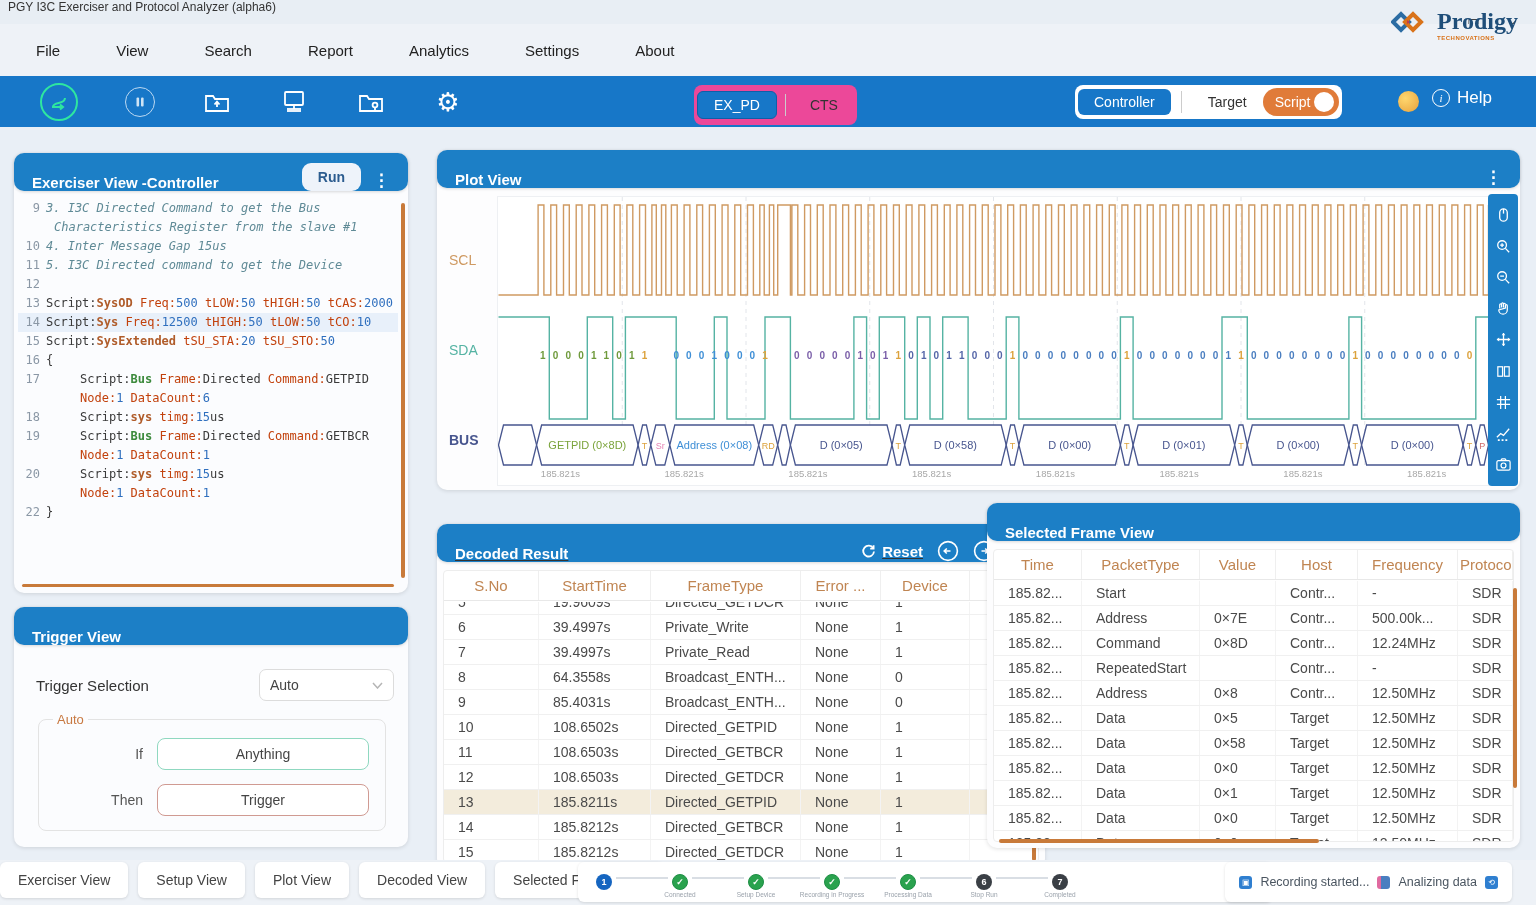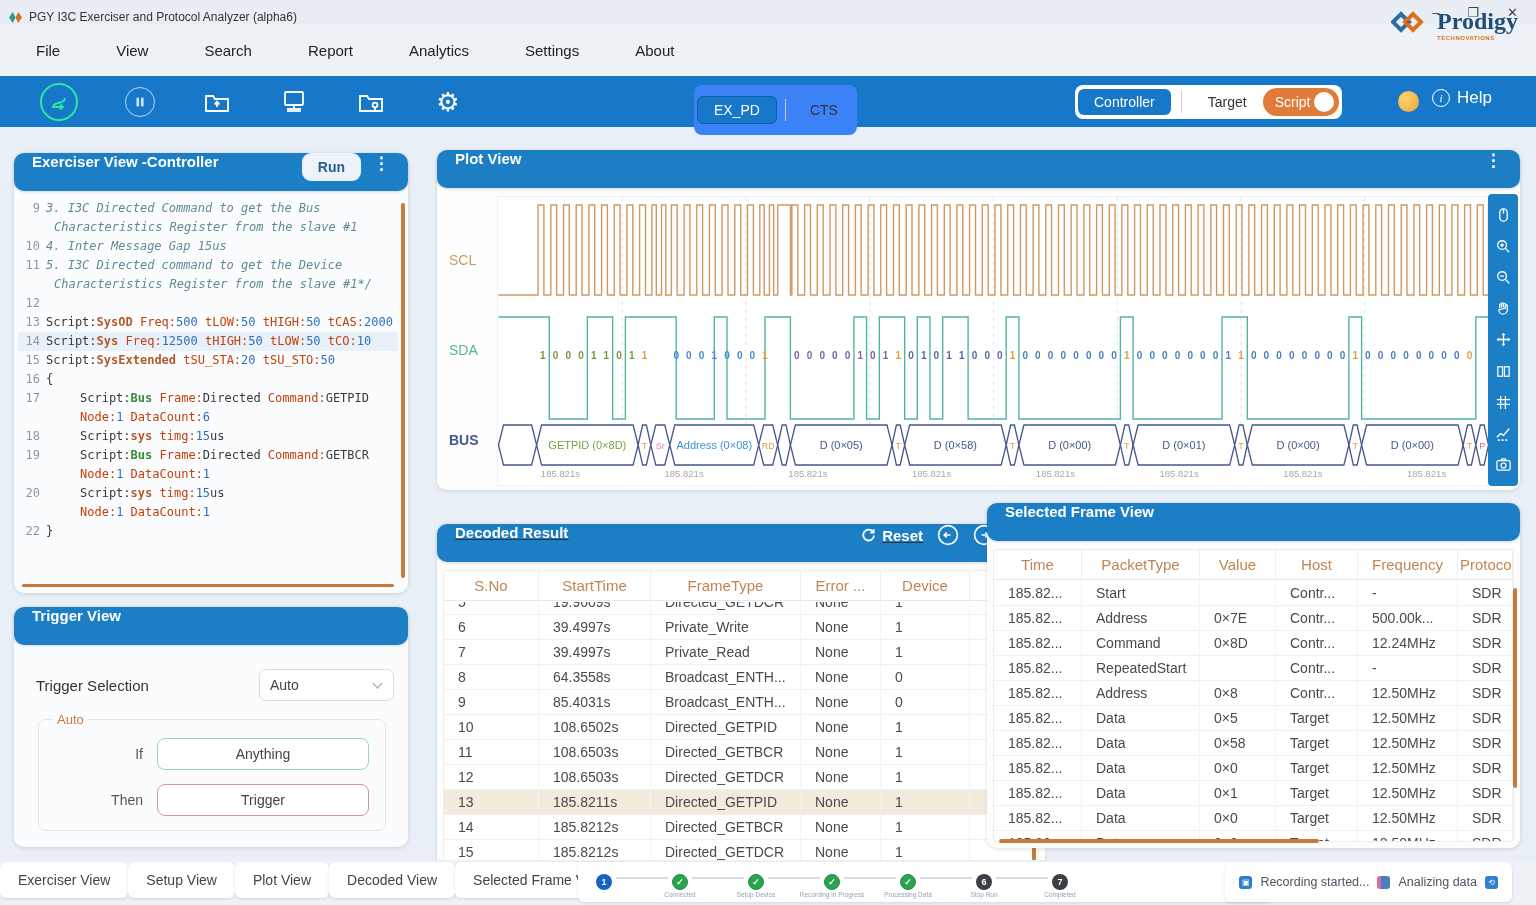--- a/index.html
+++ b/index.html
@@ -2,42 +2,42 @@
 <html><head>
 <meta charset="utf-8">
 <style>
   * { margin:0; padding:0; box-sizing:border-box; }
   html,body { width:1536px; height:905px; overflow:hidden; }
   body { font-family:"Liberation Sans",sans-serif; background:#e9eff6; color:#333; }
   #app { position:relative; width:1536px; height:905px; }
 
   
   .titlebar { position:absolute; left:0; top:0; width:1536px; height:24px; background:#e8eef4;
-    display:flex; align-items:flex-end; padding:0 8px; font-size:12px; color:#333; }
+    display:flex; align-items:flex-start; padding:0 8px; font-size:12px; color:#333;flex-direction:column; }
   .titlebar .win-controls { margin-left:auto; display:flex; gap:28px; padding-right:10px; color:#444; font-size:13px; }
   .titlebar .win-controls span { cursor:default; line-height:22px; }
   .app-logo { width:15px; height:13px; margin-right:6px; }
 
   
   .menubar { position:absolute; left:0; top:24px; width:1536px; height:52px; background:#eef2f7;
     display:flex; align-items:center; padding-left:36px; }
   .menubar .menu-item { font-size:15px; color:#222; margin-right:56px; cursor:default; }
   .brand { position:absolute; right:18px; top:8px; display:flex; align-items:center; gap:6px; }
   .brand-text { font-family:"Liberation Serif",serif; font-size:24px; font-weight:bold; color:#1f4e79; }
   .brand-sub { font-size:6px; color:#d9731a; letter-spacing:.5px; font-weight:bold; }
 
   
   .toolbar { position:absolute; left:0; top:76px; width:1536px; height:51px; background:#1777c8;
     display:flex; align-items:center; }
   .tb-icons { display:flex; align-items:center; gap:47px; padding-left:40px; }
   .tb-icon { width:30px; height:30px; display:flex; align-items:center; justify-content:center; cursor:pointer; }
   .tb-icon.ring-green { border:2px solid #2ee6a0; border-radius:50%; width:38px; height:38px; }
   .tb-icon.ring-blue  { border:1.5px solid #bcd9f2; border-radius:50%; width:30px; height:30px; }
   .gear-glyph { color:#fff; font-size:26px; line-height:26px; }
-  .mode-pill { position:absolute; left:694px; top:85px; background:#3b82f6; border-radius:8px; height:50px;
+  .mode-pill { position:absolute; left:694px; top:85px; background:#ec4899; border-radius:8px; height:40px;
     display:flex; align-items:center; padding:3px; }
   .mode-tab { font-size:14px; padding:5px 16px; border-radius:6px; color:#333; cursor:pointer; }
   .mode-tab.active { background:#1777c8; color:#fff; border:1px solid #0f5fa8; }
   .mode-sep { width:1px; height:22px; background:#ccc; margin:0 8px; }
   .role-pill { position:absolute; left:1075px; top:85px; background:#fff; border-radius:8px; height:34px;
     display:flex; align-items:center; padding:3px;text-align:right; }
   .role-tab { font-size:14px; padding:5px 16px; border-radius:6px; color:#333; cursor:pointer; }
   .role-tab.active { background:#1777c8; color:#fff; }
   .role-sep { width:1px; height:22px; background:#ccc; margin:0 10px; }
   .script-toggle { display:flex; align-items:center; gap:4px; background:#e07b39; border-radius:15px;
@@ -45,21 +45,21 @@
   .script-knob { width:20px; height:20px; border-radius:50%; background:#fff; }
   .palette-btn { position:absolute; left:1398px; top:91px; width:21px; height:21px; border-radius:50%;
     background:radial-gradient(circle at 35% 35%, #ffd76e, #e8a13c); cursor:pointer; }
   .help-btn { position:absolute; left:1432px; top:88px; display:flex; align-items:center; gap:7px; color:#fff;
     font-size:17px; cursor:pointer; }
   .info-circle { width:18px; height:18px; border:1.5px solid #fff; border-radius:50%; font-size:11px;
     display:flex; align-items:center; justify-content:center; font-family:"Liberation Serif",serif; font-style:italic; }
 
   
   .panel-header { background:#1c7fc6; border-radius:10px; color:#fff; font-size:15px; font-weight:bold;
-    display:flex; align-items:flex-start; padding:0 18px; height:38px; box-shadow:0 1px 3px rgba(0,0,0,.15); }
+    display:flex; align-items:flex-end; padding:0 18px; height:38px; box-shadow:0 1px 3px rgba(0,0,0,.15); }
   .kebab { color:#fff; font-size:17px; font-weight:bold; cursor:pointer; }
 
   
   .exerciser { position:absolute; left:14px; top:153px; width:394px; height:440px; background:#fbfcfe;
     border-radius:10px; box-shadow:0 1px 4px rgba(0,0,0,.12); }
   .exerciser .panel-header { position:relative; }
   .run-btn { margin-left:auto; background:#eef3fa; color:#2c5c8f; font-size:14px; font-weight:bold;
     border:none; border-radius:9px; padding:6px 16px; cursor:pointer; }
   .exerciser .kebab { margin-left:12px; }
   .code-area { position:absolute; left:4px; top:46px; right:10px; bottom:14px; overflow:hidden;
@@ -128,21 +128,21 @@
     border-right:1px solid #efefef; overflow:hidden; white-space:nowrap; }
   .tbl-body { position:absolute; left:0; right:0; top:31px; bottom:0; overflow:hidden; }
   .tbl-row { display:grid; border-bottom:1px solid #f0f0f0; }
   .tbl-row div { font-size:14px; color:#4a4a4a; padding:4px 2px 4px 14px; border-right:1px solid #f3f3f3;
     white-space:nowrap; overflow:hidden; }
   .tbl-row.sel { background:#f3ecdc; }
   .tbl-row.clip-top { margin-top:-12px; }
 
   
   .footer { position:absolute; left:0; top:860px; width:1536px; height:45px; background:#eef2f7; }
-  .foot-tabs { position:absolute; left:0; top:2px; display:flex; gap:0; }
+  .foot-tabs { position:absolute; left:0; top:2px; display:flex; gap:10px; }
   .foot-tab { background:#fff; border-radius:6px; box-shadow:0 1px 3px rgba(0,0,0,.12); padding:10px 18px;
     font-size:14px; color:#444; cursor:pointer; }
   .progress-card { position:absolute; left:578px; top:2px; width:694px; height:40px; background:#fff;
     border-radius:6px; box-shadow:0 1px 3px rgba(0,0,0,.12); display:flex; align-items:center; padding:0 18px; }
   .step { display:flex; flex-direction:column; align-items:center; position:relative; }
   .step-circle { width:16px; height:16px; border-radius:50%; display:flex; align-items:center; justify-content:center;
     font-size:9px; color:#fff; font-weight:bold; }
   .step-circle.current { background:#1565c0; }
   .step-circle.done { background:#2aa24e; border:1.5px solid #1f8f46; }
   .step-circle.pending { background:#3a3f45; }
@@ -262,21 +262,20 @@
     <div class="panel-header">
       <span>Exerciser View -Controller</span>
       <button class="run-btn">Run</button>
       <span class="kebab">⋮</span>
     </div>
     <div class="code-area" id="code-area">
         <div class="code-line"><span class="ln">9</span><span class="code-text"><span class="cm">3. I3C Directed Command to get the Bus</span></span></div>
         <div class="code-line"><span class="ln"></span><span class="code-text" style="padding-left: 8px;"><span class="cm">Characteristics Register from the slave #1</span></span></div>
         <div class="code-line"><span class="ln">10</span><span class="code-text"><span class="cm">4. Inter Message Gap 15us</span></span></div>
         <div class="code-line"><span class="ln">11</span><span class="code-text"><span class="cm">5. I3C Directed command to get the Device</span></span></div>
-        <div class="code-line"><span class="ln"></span><span class="code-text" style="padding-left: 8px;"><span class="cm">Characteristics Register from the slave #1*/</span></span></div>
         <div class="code-line"><span class="ln">12</span><span class="code-text"></span></div>
         <div class="code-line"><span class="ln">13</span><span class="code-text"><span class="pl">Script:</span><span class="kw">SysOD</span><span class="pr"> Freq:</span><span class="num">500</span><span class="pr"> tLOW:</span><span class="num">50</span><span class="pr"> tHIGH:</span><span class="num">50</span><span class="pr"> tCAS:</span><span class="num">2000</span></span></div>
         <div class="code-line hl"><span class="ln">14</span><span class="code-text"><span class="pl">Script:</span><span class="kw">Sys</span><span class="pr"> Freq:</span><span class="num">12500</span><span class="pr"> tHIGH:</span><span class="num">50</span><span class="pr"> tLOW:</span><span class="num">50</span><span class="pr"> tCO:</span><span class="num">10</span></span></div>
         <div class="code-line"><span class="ln">15</span><span class="code-text"><span class="pl">Script:</span><span class="kw">SysExtended</span><span class="pr"> tSU_STA:</span><span class="num">20</span><span class="pr"> tSU_STO:</span><span class="num">50</span></span></div>
         <div class="code-line"><span class="ln">16</span><span class="code-text"><span class="pl">{</span></span></div>
         <div class="code-line"><span class="ln">17</span><span class="code-text" style="padding-left: 34px;"><span class="pl">Script:</span><span class="bus">Bus</span><span class="pr"> Frame:</span><span class="pl">Directed</span><span class="pr"> Command:</span><span class="pl">GETPID</span></span></div>
         <div class="code-line"><span class="ln"></span><span class="code-text" style="padding-left: 34px;"><span class="pr">Node:</span><span class="num">1</span><span class="pr"> DataCount:</span><span class="num">6</span></span></div>
         <div class="code-line"><span class="ln">18</span><span class="code-text" style="padding-left: 34px;"><span class="pl">Script:</span><span class="kw">sys</span><span class="pr"> timg:</span><span class="num">15</span><span class="pl">us</span></span></div>
         <div class="code-line"><span class="ln">19</span><span class="code-text" style="padding-left: 34px;"><span class="pl">Script:</span><span class="bus">Bus</span><span class="pr"> Frame:</span><span class="pl">Directed</span><span class="pr"> Command:</span><span class="pl">GETBCR</span></span></div>
         <div class="code-line"><span class="ln"></span><span class="code-text" style="padding-left: 34px;"><span class="pr">Node:</span><span class="num">1</span><span class="pr"> DataCount:</span><span class="num">1</span></span></div>

